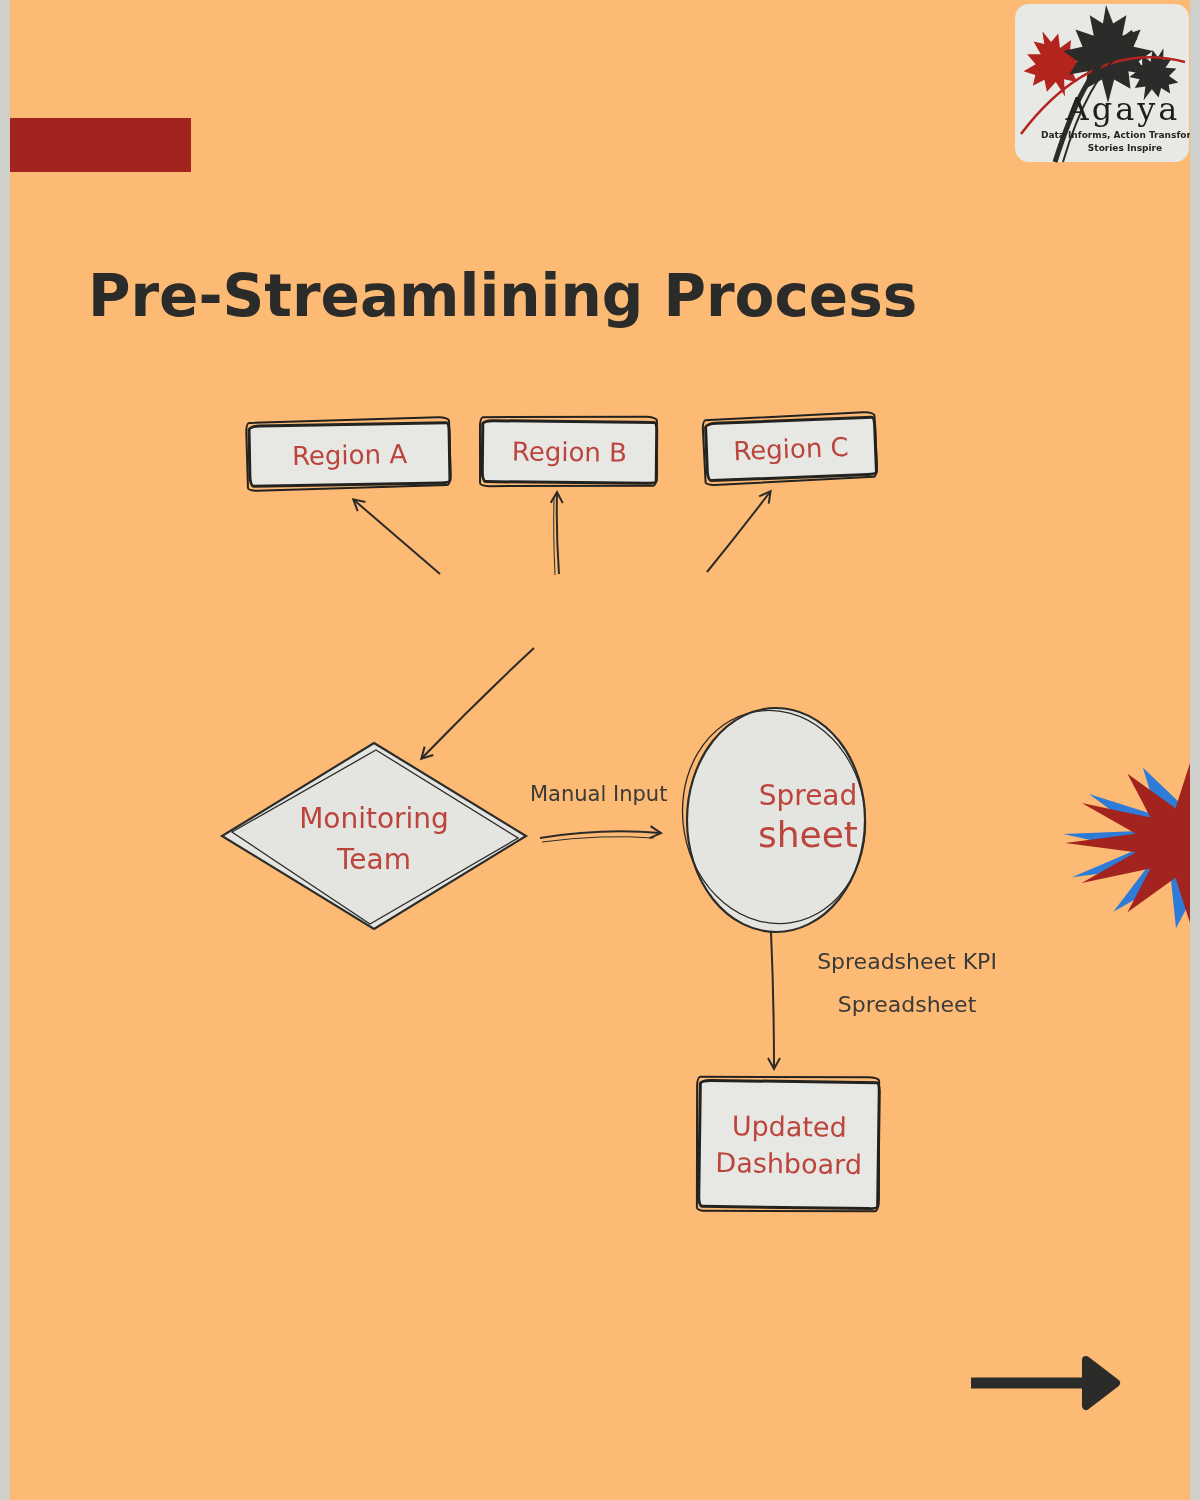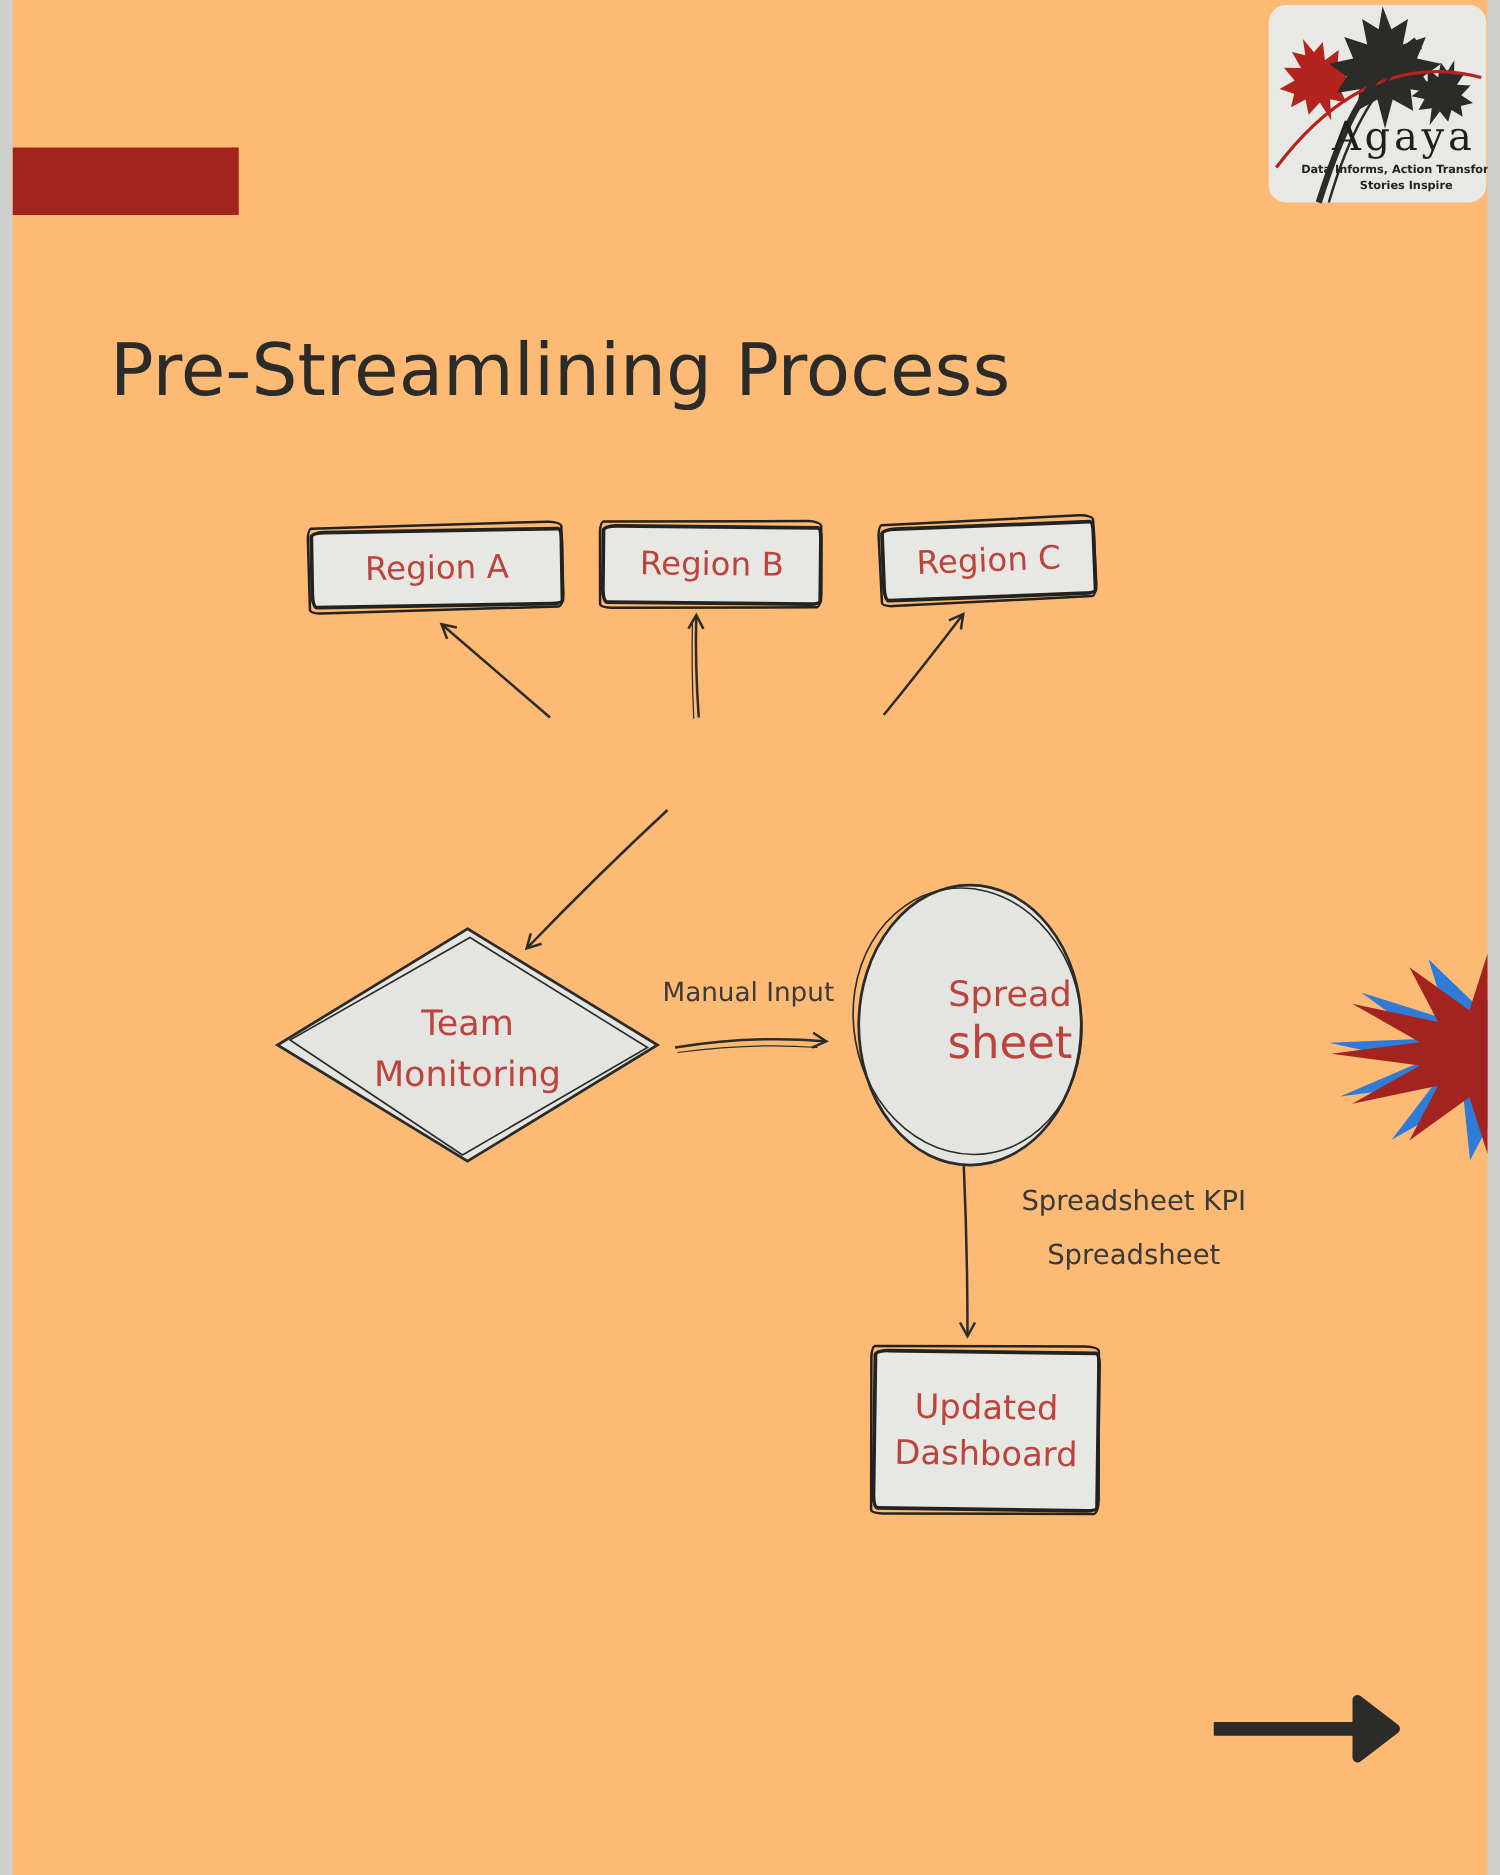--- a/index.html
+++ b/index.html
@@ -9,21 +9,21 @@
     font-family:"DejaVu Sans",sans-serif;
   }
   .abs{position:absolute;}
   
   .redbar{left:0;top:118px;width:181px;height:54px;background:#A3231F;}
   
   .logo{left:1003px;top:2px;width:178px;height:162px;}
   
   .title{
     left:78px;top:262px;width:900px;
-    font-size:58px;font-weight:normal;color:#2B2B29;letter-spacing:0px;
+    font-size:58px;font-weight:bold;color:#2B2B29;letter-spacing:0px;
   }
   
   .sketch-box{
     background:#E7E7E3;
     border:3px solid #222220;
     border-radius:12px 4px 10px 5px / 5px 10px 4px 12px;
     display:flex;align-items:center;justify-content:center;
   }
   .sketch-box::before{
     content:"";position:absolute;inset:-7px -3px -6px -5px;
@@ -100,22 +100,22 @@
   <div class="abs sketch-box box-c">
     <span class="red-hand">Region C</span>
   </div>
 
 
   <svg class="abs" style="left:206px;top:738px;" width="316" height="196">
     <polygon points="158,5 310,98 158,191 6,98" fill="#E4E4E0" stroke="#2B2B29" stroke-width="2.2"></polygon>
     <polygon points="160,12 302,100 154,186 16,94" fill="none" stroke="#2B2B29" stroke-width="1.3"></polygon>
   </svg>
   <div class="abs diamond-label">
+    <div class="red-hand" style="font-size:28px;">Monitoring</div>
     <div class="red-hand" style="font-size:28px;">Team</div>
-    <div class="red-hand" style="font-size:28px;">Monitoring</div>
   </div>
 
   <div class="abs manual-input note">Manual Input</div>
 
   <svg class="abs" style="left:670px;top:703px;" width="192" height="232">
     <ellipse cx="96" cy="117" rx="89" ry="112" fill="#E4E4E0" stroke="#2B2B29" stroke-width="2.2"></ellipse>
     <ellipse cx="94" cy="114" rx="91" ry="107" transform="rotate(-10 94 114)" fill="none" stroke="#2B2B29" stroke-width="1.3"></ellipse>
   </svg>
   <div class="abs circle-label">
     <div class="red-hand" style="font-size:28px;">Spread</div>

